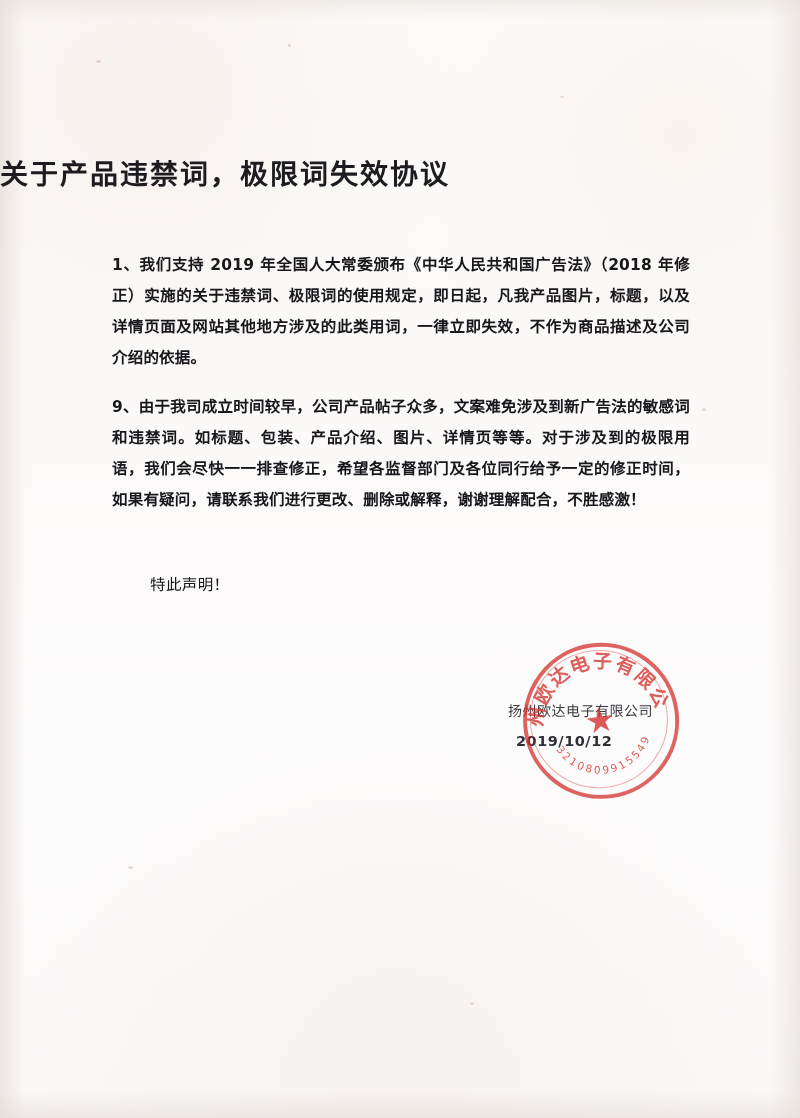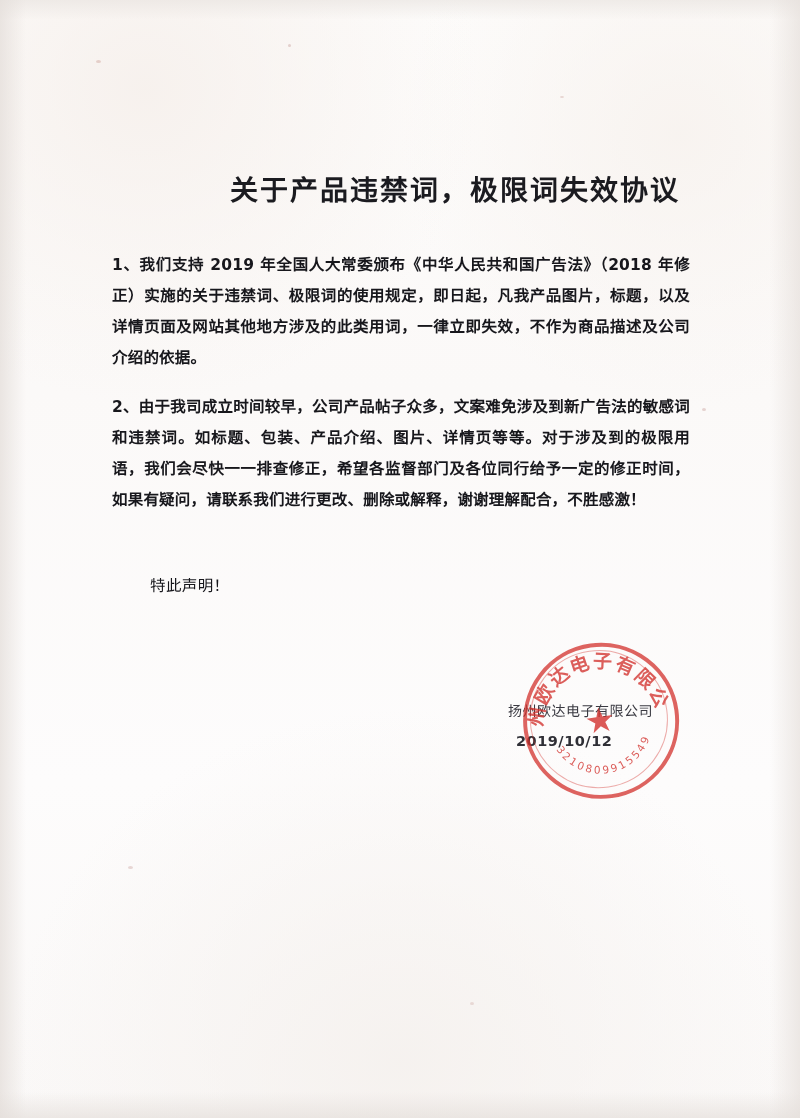--- a/index.html
+++ b/index.html
@@ -55,27 +55,26 @@
     position: absolute;
     left: 0; top: 0;
     width: 800px;
   }
 
   .doc-title {
     position: absolute;
     left: 0;
     top: 152px;
     width: 680px;
-    text-align: right;
+    text-align: left;
     font-family: "DejaVu Sans", "Liberation Sans", sans-serif;
     font-size: 28px;
     font-weight: 700;
     letter-spacing: 2px;
     color: #1b1b20;
-    margin-top: 16px;
   }
 
   .body-block {
     position: absolute;
     left: 112px;
     top: 250px;
     width: 578px;
   }
 
   .para {
@@ -89,20 +88,21 @@
   }
 
   .closing {
     position: absolute;
     left: 150px;
     top: 572px;
     font-size: 15.5px;
     line-height: 28px;
     color: #17171c;
     letter-spacing: 0.4px;
+    font-family: Liberation Mono, monospace;
   }
 
   
   .seal-wrap {
     position: absolute;
     left: 520px;
     top: 640px;
     width: 160px;
     height: 160px;
     pointer-events: none;
@@ -193,21 +193,21 @@
   <div class="speck" style="left:702px; top:408px; width:4px;  height:3px;  background:rgba(208,172,168,0.5);"></div>
   <div class="speck" style="left:128px; top:866px; width:5px;  height:3px;  background:rgba(206,170,166,0.45);"></div>
   <div class="speck" style="left:470px; top:1002px;width:4px;  height:3px;  background:rgba(210,176,170,0.4);"></div>
 
   <div class="content">
 
     <div class="doc-title">关于产品违禁词，极限词失效协议</div>
 
     <div class="body-block">
       <p class="para">1、我们支持 2019 年全国人大常委颁布《中华人民共和国广告法》（2018 年修正）实施的关于违禁词、极限词的使用规定，即日起，凡我产品图片，标题，以及详情页面及网站其他地方涉及的此类用词，一律立即失效，不作为商品描述及公司介绍的依据。</p>
-      <p class="para">2、由于我司成立时间较早，公司产品帖子众多，文案难免涉及到新广告法的敏感词和违禁词。如标题、包装、产品介绍、图片、详情页等等。对于涉及到的极限用语，我们会尽快一一排查修正，希望各监督部门及各位同行给予一定的修正时间，如果有疑问，请联系我们进行更改、删除或解释，谢谢理解配合，不胜感激！</p>
+      <p class="para">9、由于我司成立时间较早，公司产品帖子众多，文案难免涉及到新广告法的敏感词和违禁词。如标题、包装、产品介绍、图片、详情页等等。对于涉及到的极限用语，我们会尽快一一排查修正，希望各监督部门及各位同行给予一定的修正时间，如果有疑问，请联系我们进行更改、删除或解释，谢谢理解配合，不胜感激！</p>
     </div>
 
     <div class="closing">特此声明！</div>
 
     <div class="seal-overprint-name">扬州欧达电子有限公司</div>
     <div class="seal-overprint-date">2019/10/12</div>
 
     <div class="seal-wrap">
       <div class="seal">
         <div class="seal-ring"></div>

